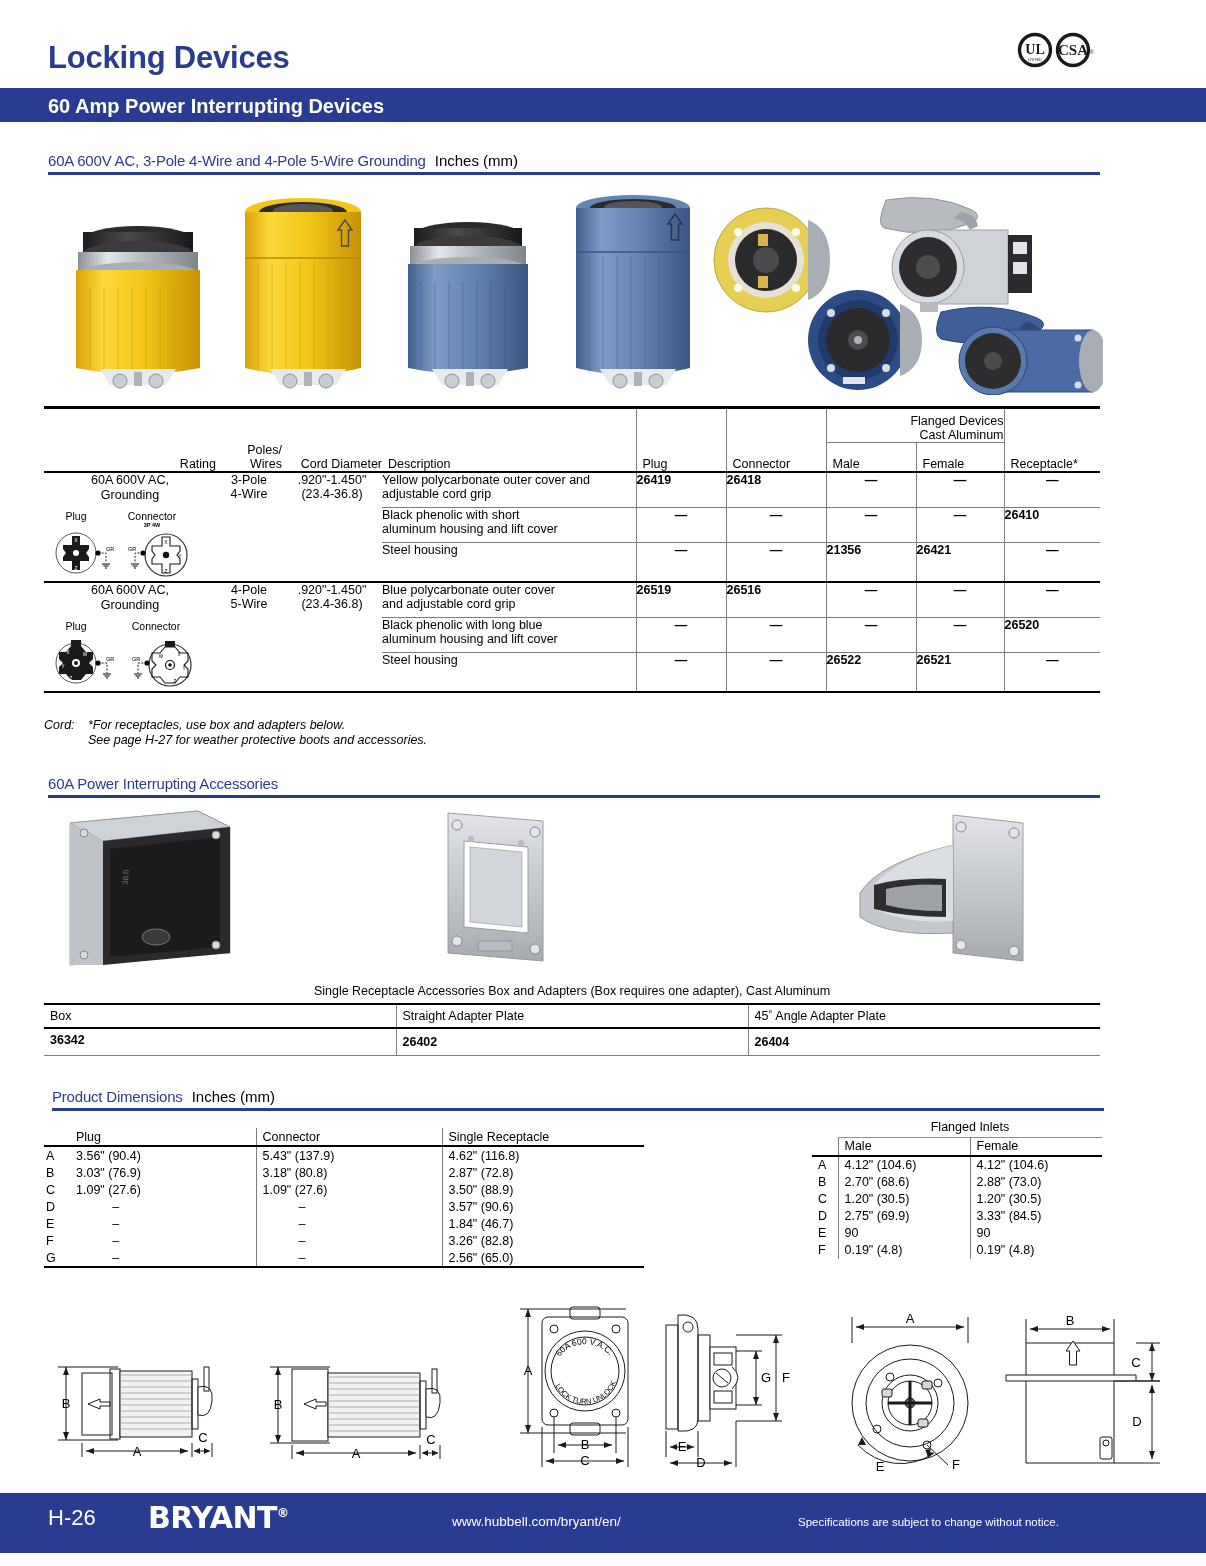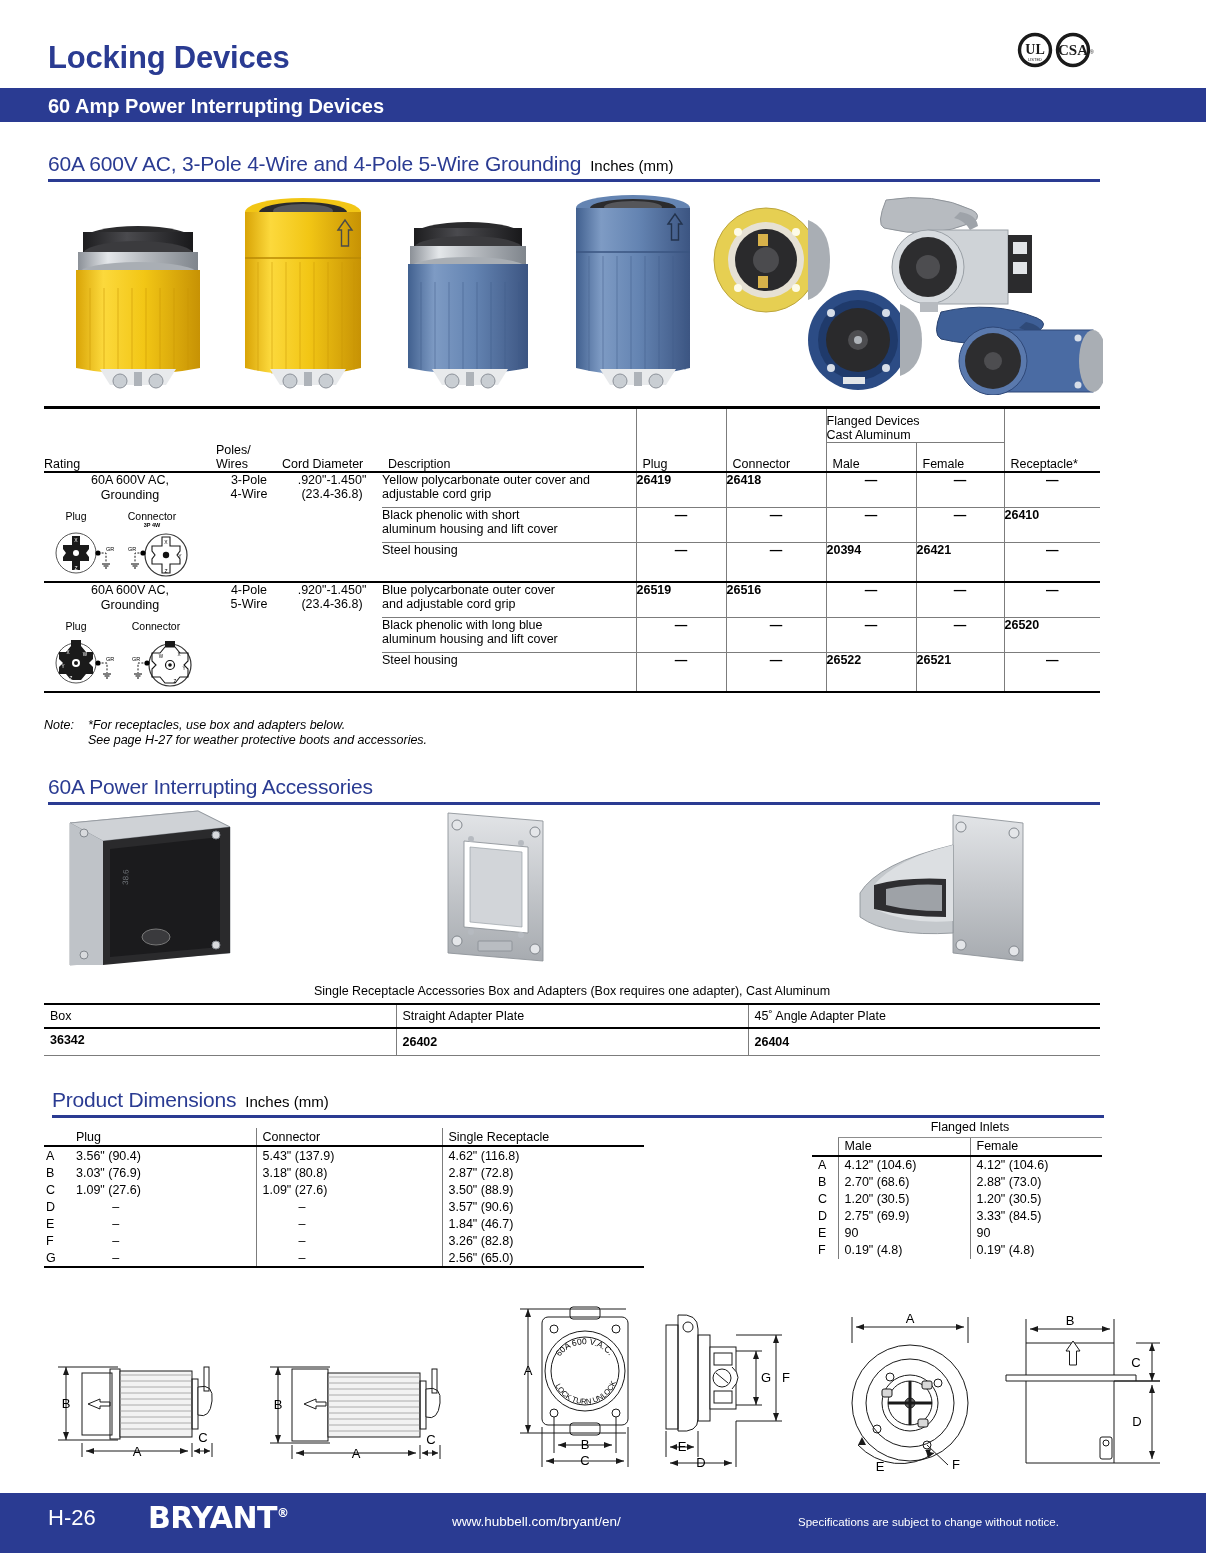--- a/index.html
+++ b/index.html
@@ -27,34 +27,34 @@
     background:#2a3b92;
   }
   .blue-bar-text {
     position:absolute; left:48px; top:95px;
     font-size:20px; font-weight:bold; color:#ffffff;
   }
 
   
   .sect { position:absolute; }
   .sect-head { display:flex; align-items:baseline; gap:9px; }
-  .sect-title { font-size:21px; color:#2a3b92; letter-spacing:-0.2px; }
+  .sect-title { font-size:15px; color:#2a3b92; letter-spacing:-0.2px; }
   .sect-unit { font-size:15px; color:#000; }
   .sect-rule { height:3px; background:#2a3b92; margin-top:3px; }
 
   
   .photos { position:absolute; left:48px; top:190px; width:1055px; height:205px; }
   .photos svg { position:absolute; left:0; top:0; }
 
   
   table { border-collapse:collapse; }
   .main-table { position:absolute; left:44px; top:406px; width:1056px; font-size:12.5px; }
   .main-table td, .main-table th { padding:0; vertical-align:top; font-weight:normal; }
 
-  .hdr-cell { font-size:12.5px; text-align:left; padding:3px 4px 4px 4px; }
+  .hdr-cell { font-size:12.5px; text-align:right; padding:3px 4px 4px 4px; }
   .hdr-cell.l { text-align:left; padding-left:6px; }
 
   .vline { border-left:1px solid #7c7c7c; }
   .thickline-top { border-top:2px solid #000; }
   .thinline-top { border-top:1px solid #7c7c7c; }
   .thicktop3 { border-top:3px solid #000; }
 
   .cell { padding:5px 6px 8px 6px; font-size:12.5px; }
   .cell.c { text-align:center; }
   .cell.b { font-weight:bold; }
@@ -412,21 +412,21 @@
       <td class="thinline-top cell b c vline">—</td>
       <td class="thinline-top cell b c vline">—</td>
       <td class="thinline-top cell b vline">26410</td>
     </tr>
     <tr>
       <td class="thinline-top cell" style="padding-bottom:16px;">
         <div>Steel housing</div>
       </td>
       <td class="thinline-top cell b c vline">—</td>
       <td class="thinline-top cell b c vline">—</td>
-      <td class="thinline-top cell b vline">20394</td>
+      <td class="thinline-top cell b vline">21356</td>
       <td class="thinline-top cell b vline">26421</td>
       <td class="thinline-top cell b c vline">—</td>
     </tr>
 
     <tr>
       <td class="thickline-top rating-block" rowspan="3">
         <div>60A 600V AC,</div>
         <div>Grounding</div>
         <div class="diag-row">
           <svg width="165" height="72" viewBox="0 0 165 72">
@@ -510,21 +510,21 @@
       <td class="thinline-top cell b vline">26521</td>
       <td class="thinline-top cell b c vline">—</td>
     </tr>
     <tr>
       <td class="thickline-top" colspan="9" style="height:0"></td>
     </tr>
   </tbody>
     </table>
 
   <div class="note">
-    <div><span class="lbl">Note:</span><span>*For receptacles, use box and adapters below.</span></div>
+    <div><span class="lbl">Cord:</span><span>*For receptacles, use box and adapters below.</span></div>
     <div><span class="lbl"></span><span>See page H-27 for weather protective boots and accessories.</span></div>
   </div>
 
   <div class="sect" style="left:48px; top:775px; width:1052px;">
     <div class="sect-head">
       <span class="sect-title">60A Power Interrupting Accessories</span>
     </div>
     <div class="sect-rule"></div>
   </div>
 

